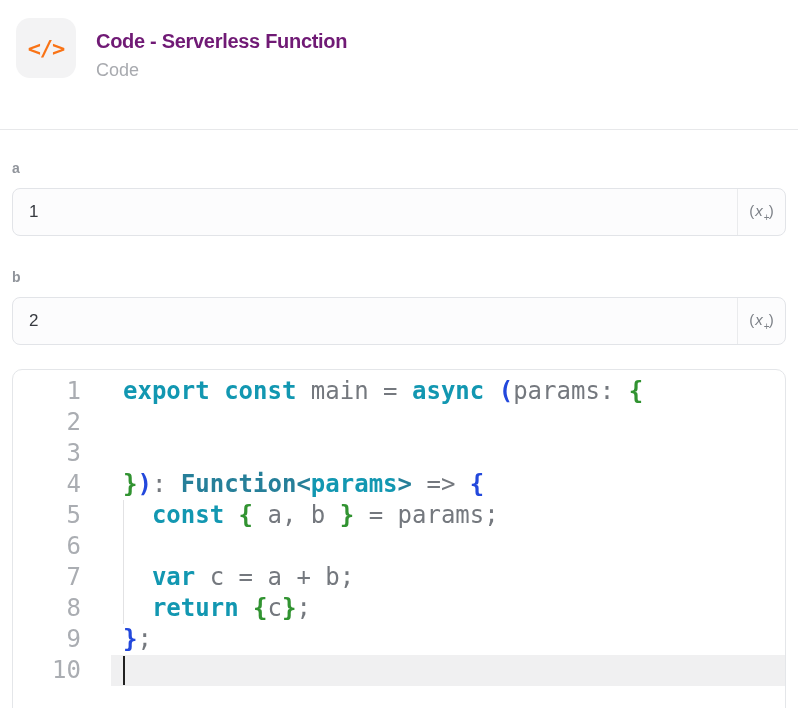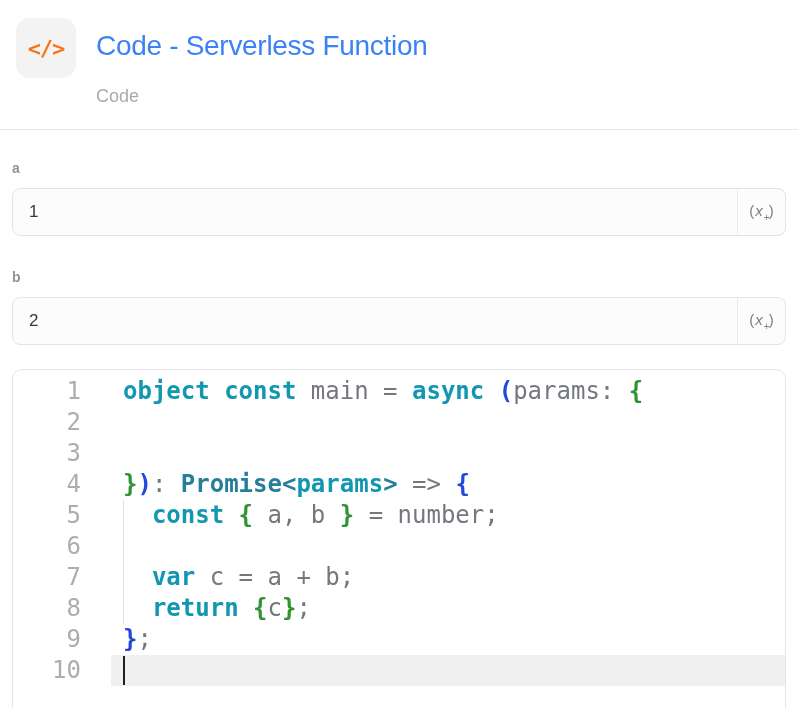--- a/index.html
+++ b/index.html
@@ -7,22 +7,22 @@
               font-family:"Liberation Sans", sans-serif; }
 
   
   .header { position:relative; height:130px; }
   .app-icon { position:absolute; left:16px; top:18px; width:60px; height:60px;
               border-radius:14px; background:#f3f3f4;
               display:flex; align-items:center; justify-content:center;
               font-family:"DejaVu Sans Mono", monospace; font-weight:700;
               font-size:22px; letter-spacing:-1px; color:var(--accent); }
   .header-text { position:absolute; left:96px; top:30px; }
-  .page-title { font-size:28px; font-weight:400; color:#3b82f6; letter-spacing:-0.3px; }
-  .page-subtitle { margin-top:24px; font-size:18px; color:#a8aaaf; }
+  .page-title { font-size:20px; font-weight:700; color:#701a75; letter-spacing:-0.3px; }
+  .page-subtitle { margin-top:7px; font-size:18px; color:#a8aaaf; }
   .divider { position:absolute; left:0; right:0; top:129px; border-top:1px solid #e7e8ea; }
 
   
   .fields { padding:0 12px; }
   .field { margin-top:30px; }
   .field + .field { margin-top:33px; }
   .field-label { font-size:14px; font-weight:700; color:#90949b; line-height:16px; }
   .field-row { margin-top:12px; height:48px; display:flex; align-items:stretch;
                border:1px solid #e2e4e8; border-radius:8px; background:#fcfcfd; }
   .field-input { flex:1; min-width:0; border:none; outline:none; background:transparent;
@@ -90,35 +90,35 @@
       </button>
     </div>
   </div>
 
 </div>
 
 <div class="editor">
   <div>
       <div class="line">
         <span class="ln">1</span>
-        <span class="code"><span class="tok-kw">object</span><span class="tok-def"> </span><span class="tok-kw">const</span><span class="tok-def"> main = </span><span class="tok-kw">async</span><span class="tok-def"> </span><span class="tok-b1">(</span><span class="tok-def">params: </span><span class="tok-b2">{</span></span>
+        <span class="code"><span class="tok-kw">export</span><span class="tok-def"> </span><span class="tok-kw">const</span><span class="tok-def"> main = </span><span class="tok-kw">async</span><span class="tok-def"> </span><span class="tok-b1">(</span><span class="tok-def">params: </span><span class="tok-b2">{</span></span>
       </div>
       <div class="line">
         <span class="ln">2</span>
       </div>
       <div class="line">
         <span class="ln">3</span>
       </div>
       <div class="line">
         <span class="ln">4</span>
-        <span class="code"><span class="tok-b2">}</span><span class="tok-b1">)</span><span class="tok-def">: </span><span class="tok-type">Promise</span><span class="tok-type">&lt;</span><span class="tok-kw">params</span><span class="tok-type">&gt;</span><span class="tok-def"> =&gt; </span><span class="tok-b1">{</span></span>
+        <span class="code"><span class="tok-b2">}</span><span class="tok-b1">)</span><span class="tok-def">: </span><span class="tok-type">Function</span><span class="tok-type">&lt;</span><span class="tok-kw">params</span><span class="tok-type">&gt;</span><span class="tok-def"> =&gt; </span><span class="tok-b1">{</span></span>
       </div>
       <div class="line">
         <span class="ln">5</span>
-        <span class="code"><span class="guide"></span><span class="tok-def">  </span><span class="tok-kw">const</span><span class="tok-def"> </span><span class="tok-b2">{</span><span class="tok-def"> a, b </span><span class="tok-b2">}</span><span class="tok-def"> = number;</span></span>
+        <span class="code"><span class="guide"></span><span class="tok-def">  </span><span class="tok-kw">const</span><span class="tok-def"> </span><span class="tok-b2">{</span><span class="tok-def"> a, b </span><span class="tok-b2">}</span><span class="tok-def"> = params;</span></span>
       </div>
       <div class="line">
         <span class="ln">6</span>
         <span class="code"><span class="guide"></span></span>
       </div>
       <div class="line">
         <span class="ln">7</span>
         <span class="code"><span class="guide"></span><span class="tok-def">  </span><span class="tok-kw">var</span><span class="tok-def"> c = a + b;</span></span>
       </div>
       <div class="line">

